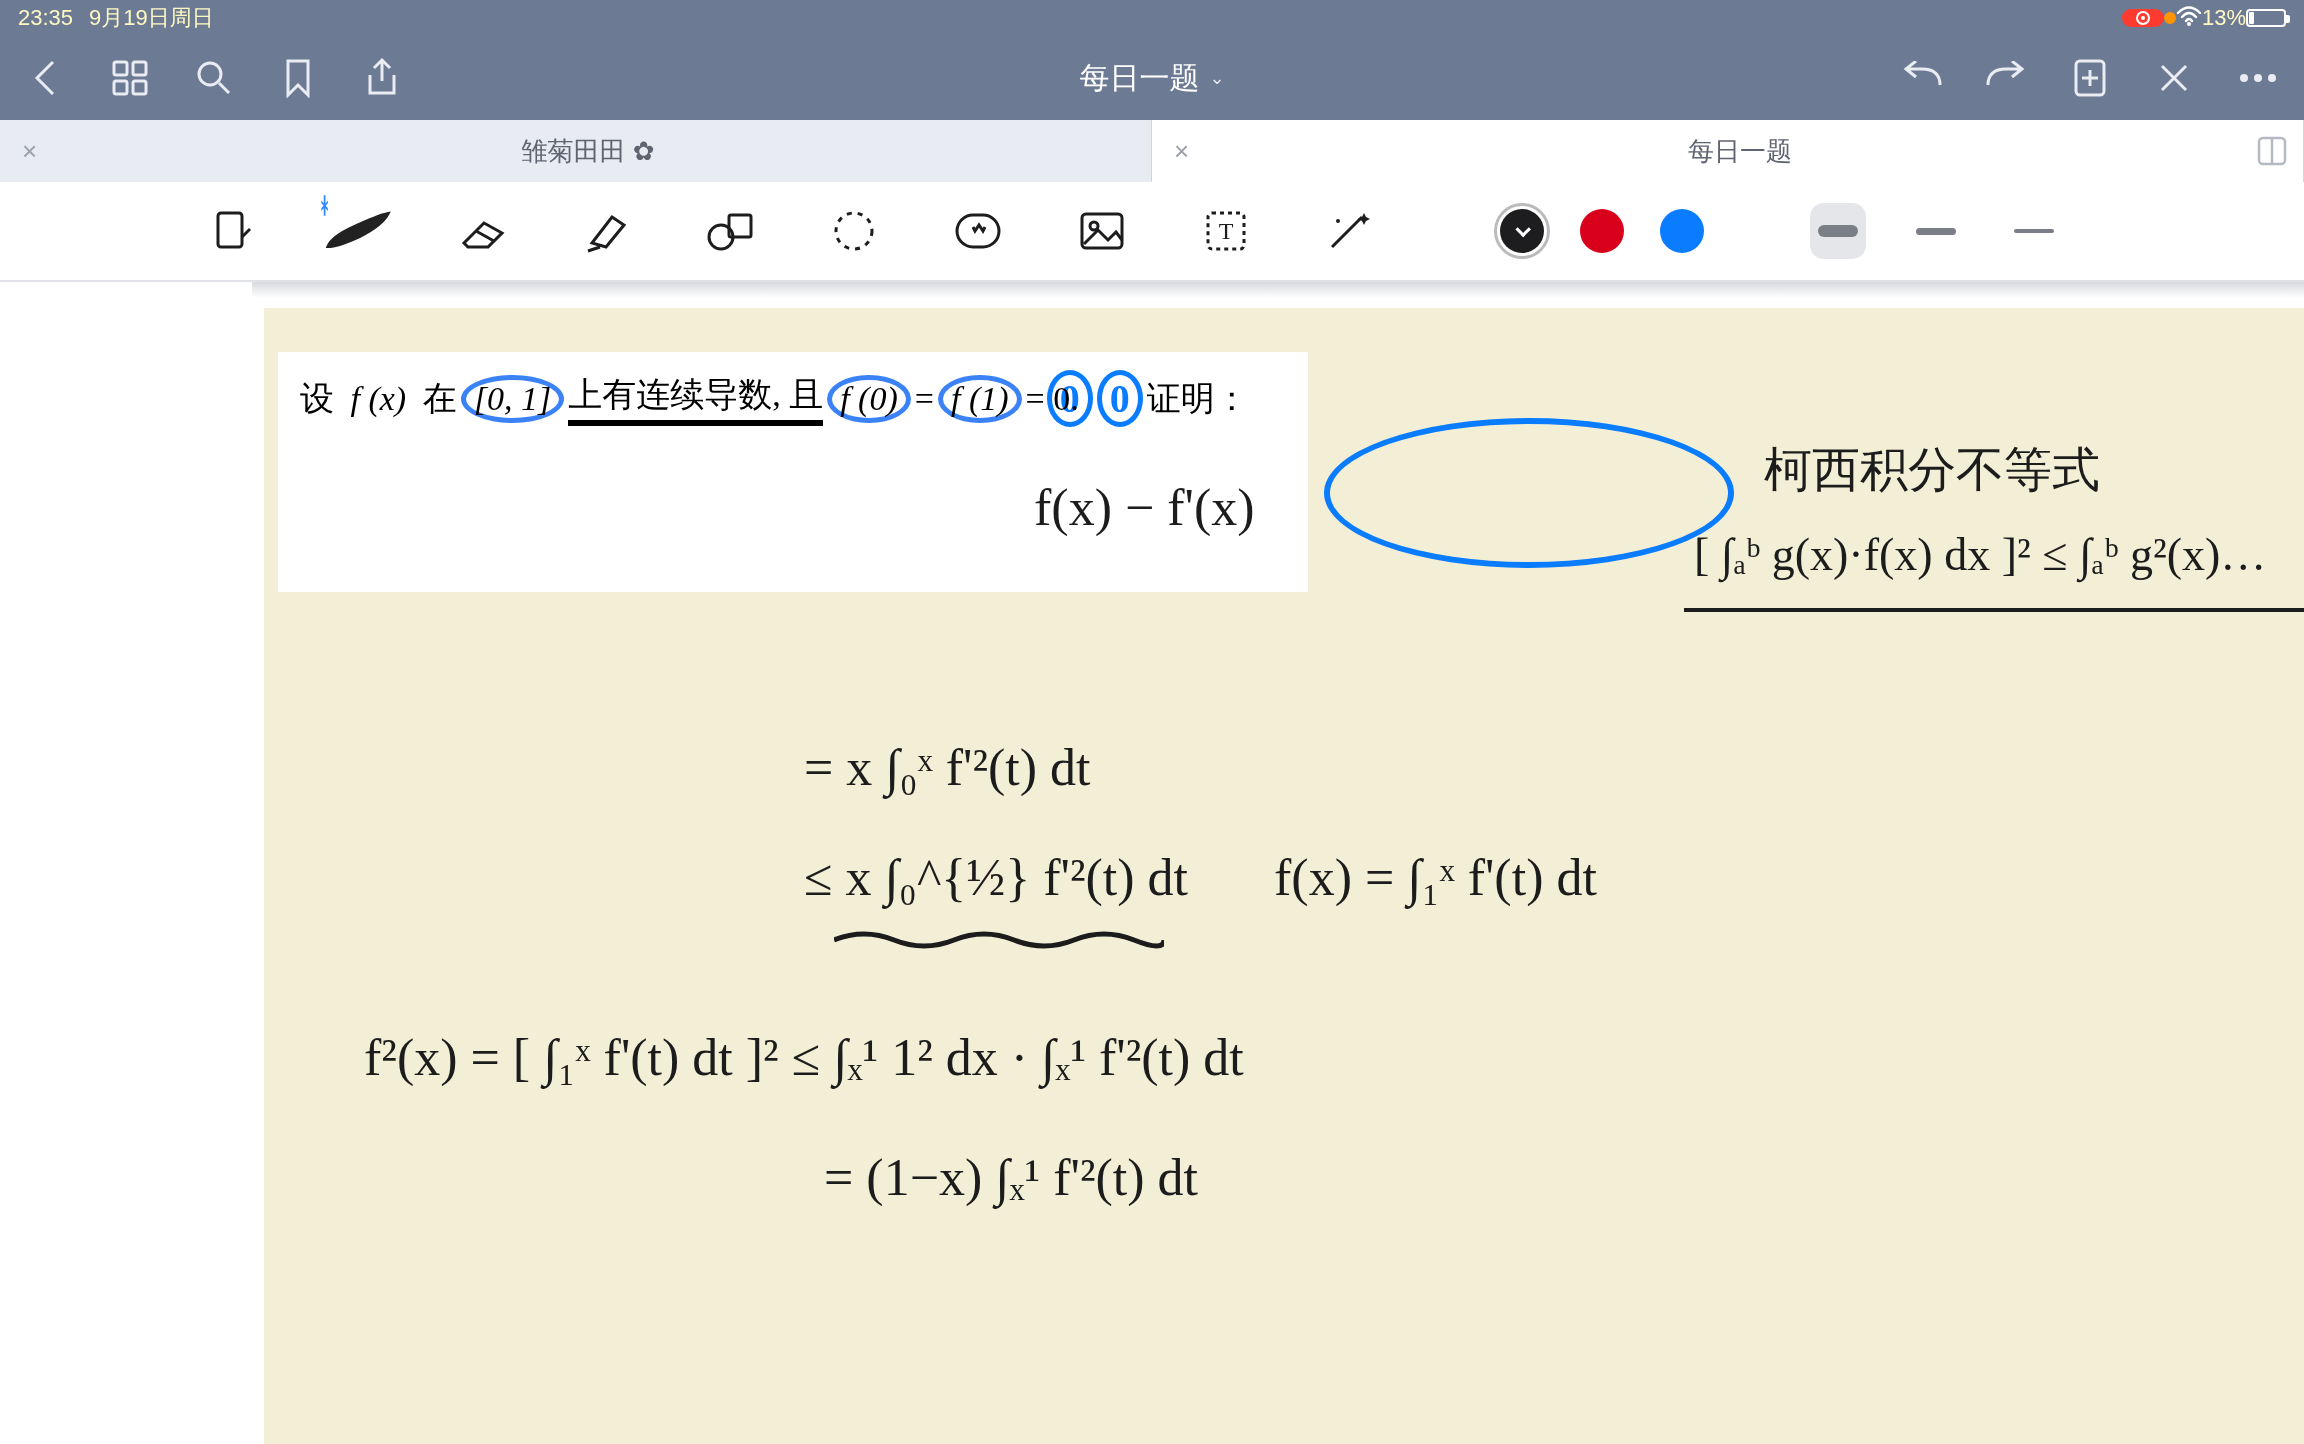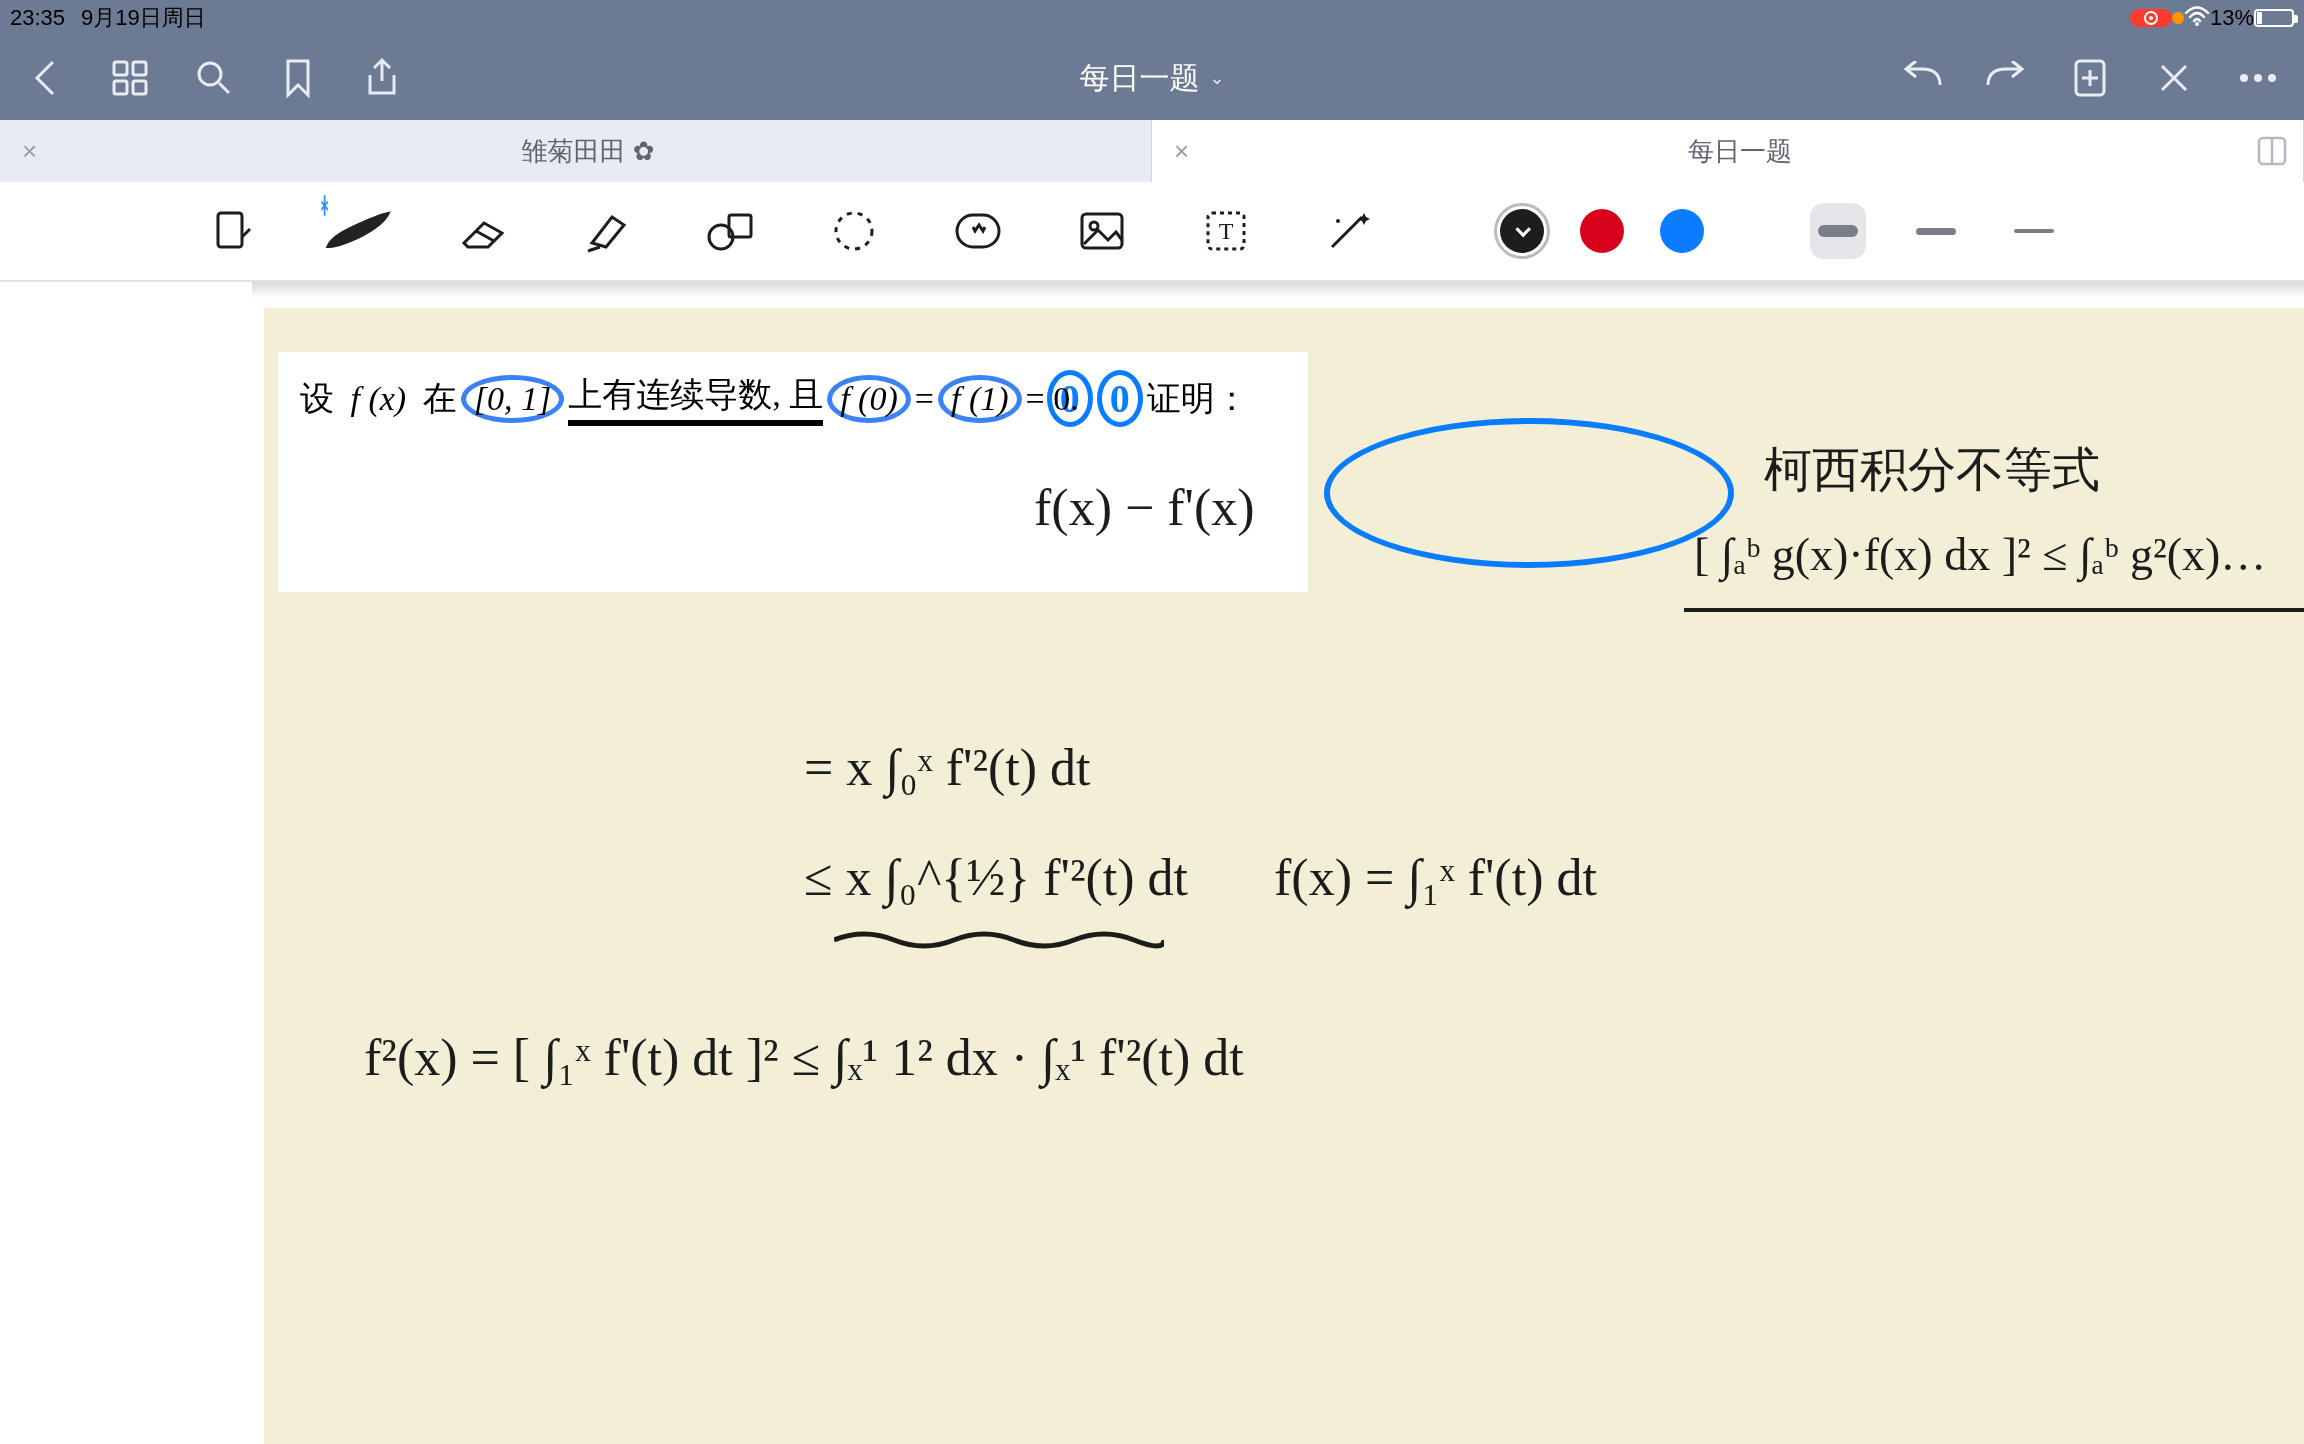--- a/index.html
+++ b/index.html
@@ -2,23 +2,23 @@
 <html><head>
 <meta charset="utf-8">
 <style>
   * { box-sizing: border-box; margin: 0; padding: 0; }
   html, body { width: 2304px; height: 1444px; font-family: -apple-system, "PingFang SC", sans-serif; background: #fff; overflow: hidden; }
 
   
   .status-bar {
     height: 36px; width: 100%;
     background: #6d7a94;
-    color: #000000; font-size: 22px;
+    color: #fef9c3; font-size: 22px;
     display: flex; align-items: center; justify-content: space-between;
-    padding: 0 10px;
+    padding: 0 18px;
   }
   .status-left { display: flex; gap: 16px; align-items: center; }
   .status-right { display: flex; align-items: center; }
   .rec-pill {
     background: #ff3b30; border-radius: 18px; padding: 2px 14px;
     display: flex; align-items: center; gap: 8px; font-size: 20px;
   }
   .rec-dot { width: 14px; height: 14px; border: 2px solid #fff; border-radius: 50%; display:inline-block; position:relative;}
   .rec-dot::after{content:'';position:absolute;inset:3px;background:#fff;border-radius:50%;}
   .orange-dot{width:12px;height:12px;border-radius:50%;background:#ff9500;display:inline-block;}
@@ -338,14 +338,15 @@
     <div class="hand" style="left:540px;top:540px;font-size:52px">≤ x ∫₀^{½} f'²(t) dt</div>
     <div class="wavy" style="left:570px;top:620px;width:330px">
       <svg width="330" height="22" viewBox="0 0 330 22">
           <path d="M0 12 Q30 0 60 12 T120 12 T180 12 T240 12 T300 12 T330 12"></path>
         </svg>
     </div>
 
     <div class="hand" style="left:1010px;top:540px;font-size:52px">f(x) = ∫₁ˣ f'(t) dt</div>
 
     <div class="hand" style="left:100px;top:720px;font-size:52px">f²(x) = [ ∫₁ˣ f'(t) dt ]² ≤ ∫ₓ¹ 1² dx · ∫ₓ¹ f'²(t) dt</div>
+    <div class="hand" style="left:560px;top:840px;font-size:52px">= (1−x) ∫ₓ¹ f'²(t) dt</div>
   </div>
 </div>
 
 </body></html>

